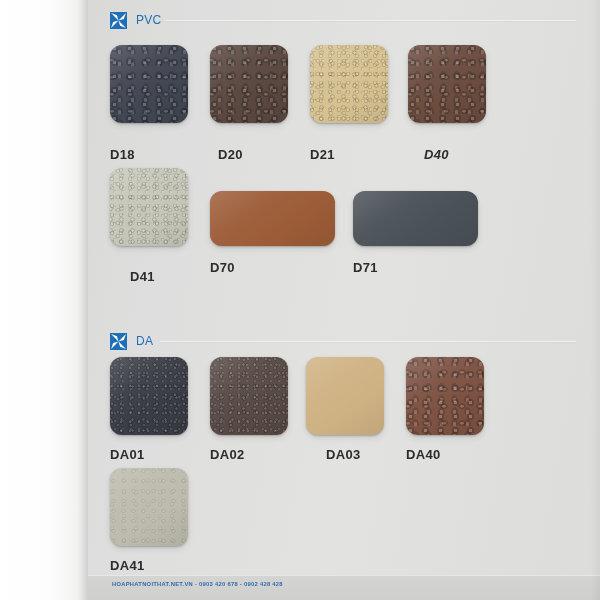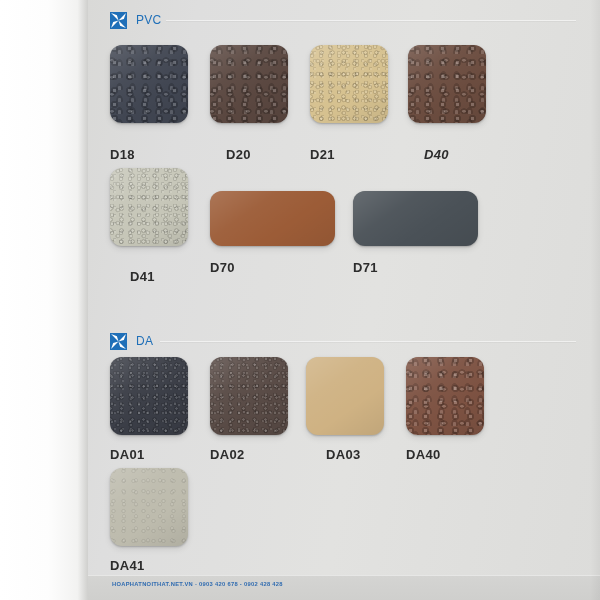--- a/index.html
+++ b/index.html
@@ -191,21 +191,21 @@
     <div class="swatch grain-coarse" style="left:22px; top:45px; width:78px; height:78px; background:#414652;">
       <div class="surface"></div>
       <div class="sheen"></div>
     </div>
     <div class="swatch-label" style="left:22px; top:148px;">D18</div>
 
     <div class="swatch grain-coarse" style="left:122px; top:45px; width:78px; height:78px; background:#5a4740;">
       <div class="surface"></div>
       <div class="sheen"></div>
     </div>
-    <div class="swatch-label" style="left:138px; top:148px;text-align:right;">D20</div>
+    <div class="swatch-label" style="left:130px; top:148px;text-align:right;">D20</div>
 
     <div class="swatch grain-fine" style="left:222px; top:45px; width:78px; height:78px; background:#d6c18f;">
       <div class="surface"></div>
       <div class="sheen"></div>
     </div>
     <div class="swatch-label" style="left:222px; top:148px;">D21</div>
 
     <div class="swatch grain-coarse" style="left:320px; top:45px; width:78px; height:78px; background:#6b4c3f;">
       <div class="surface"></div>
       <div class="sheen"></div>

